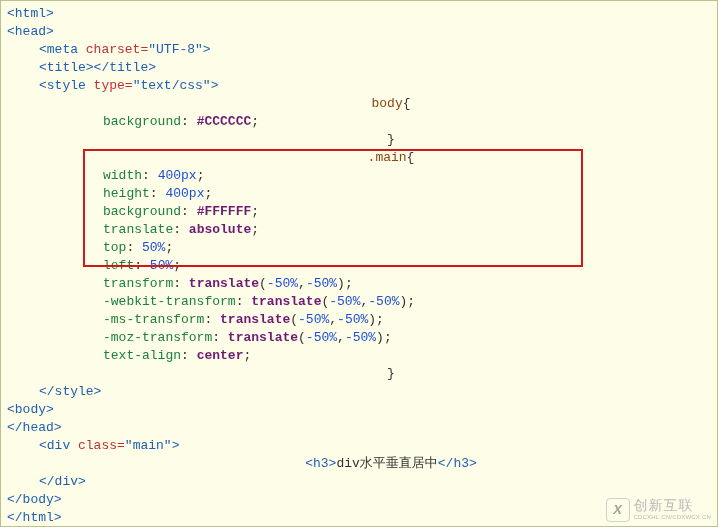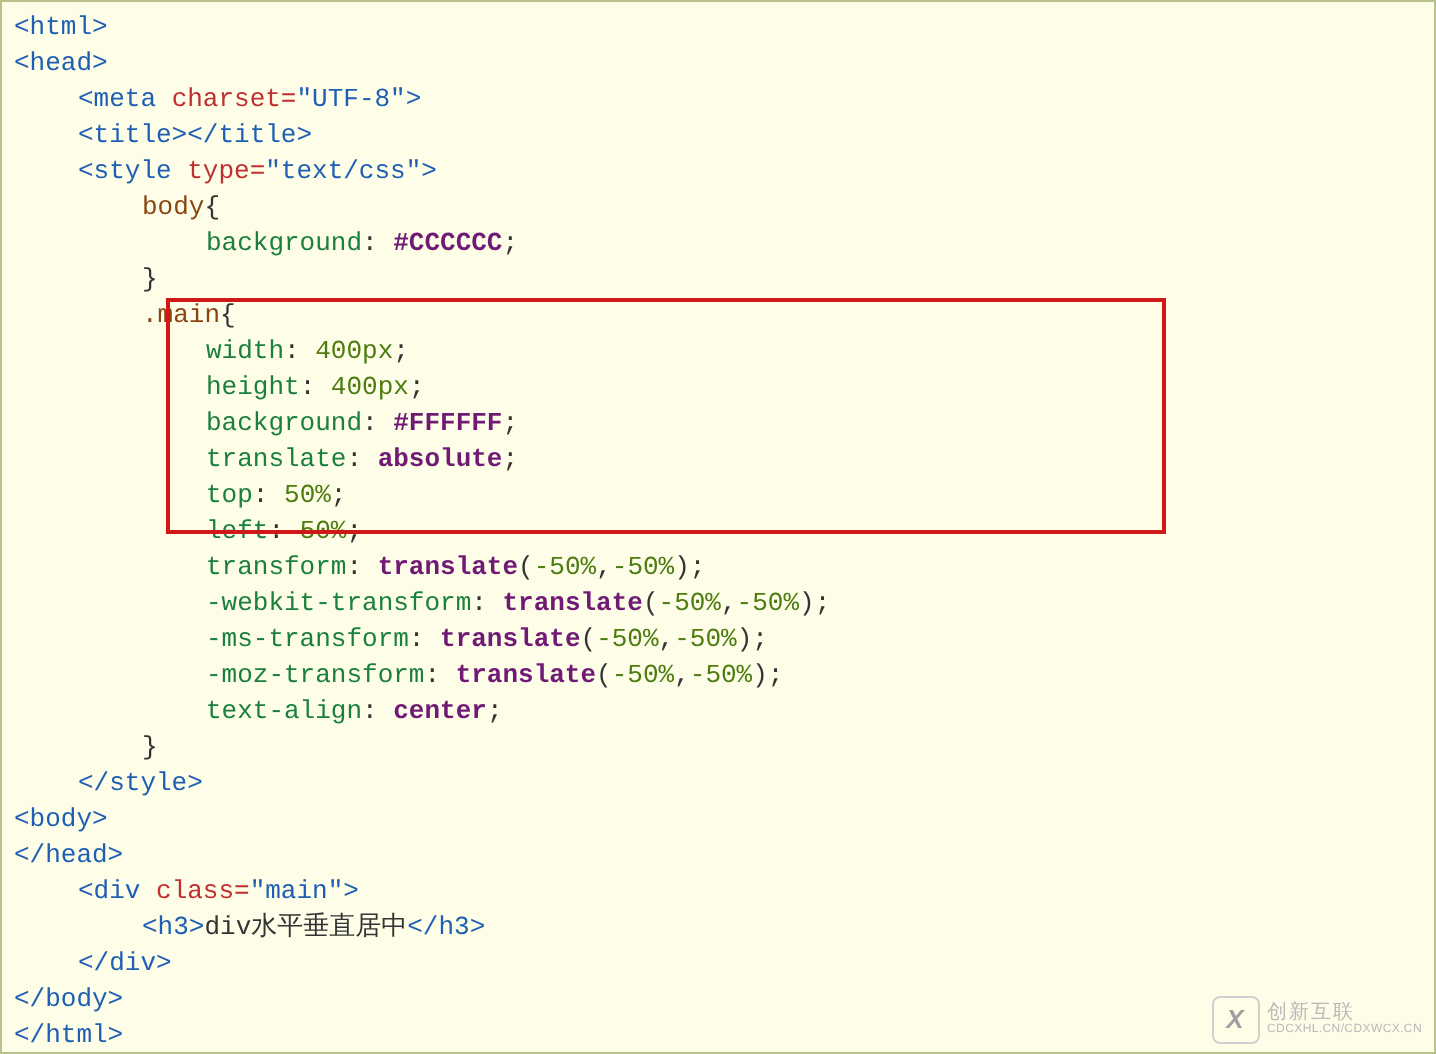--- a/index.html
+++ b/index.html
@@ -10,28 +10,28 @@
   line-height: 18px;
   padding: 4px 6px;
   color: #333;
   border: 1px solid #b8c28a;
   width: 718px;
   height: 527px;
   position: relative;
 }
 .line { white-space: pre; }
 .ind1 { padding-left: 32px; }
-.ind2 { padding-left: 64px; }
+.ind2 { padding-left: 64px; text-align: center; }
 .ind3 { padding-left: 96px; }
 .tag  { color: #1e5fb3; }
 .attr { color: #c03030; }
 .val  { color: #1e5fb3; }
 .sel  { color: #8b4513; }
 .prop { color: #1b7f3d; }
-.num  { color: #4d7c0f; text-align: center; }
+.num  { color: #1d4ed8; text-align: center; }
 .pv   { color: #701a75; font-weight: bold; }
 .punc { color: #333; }
 .txt  { color: #333; }
 .highlight-box {
   position: absolute;
   left: 82px;
   top: 148px;
   width: 500px;
   height: 118px;
   border: 2px solid #d01818;
@@ -51,21 +51,21 @@
 .watermark .logo {
   width: 24px; height: 24px;
   border: 1px solid #d0d0d0;
   border-radius: 4px;
   display: flex; align-items: center; justify-content: center;
   font-weight: bold; font-style: italic;
   color: #a0a0a0; font-size: 13px;
   background: #fdfde8;
 }
 .watermark .wm-text { line-height: 1.1; }
-.watermark .wm-cn { font-size: 10px; letter-spacing: 1px; }
+.watermark .wm-cn { font-size: 14px; letter-spacing: 1px; font-family: Liberation Mono, monospace; }
 .watermark .wm-en { font-size: 6px; letter-spacing: 0.2px; }
 </style>
 </head>
 <body>
 
 <div id="code-root">
     <div class="line "><span class="tag">&lt;html&gt;</span></div>
     <div class="line "><span class="tag">&lt;head&gt;</span></div>
     <div class="line ind1"><span class="tag">&lt;meta </span><span class="attr">charset=</span><span class="val">"UTF-8"</span><span class="tag">&gt;</span></div>
     <div class="line ind1"><span class="tag">&lt;title&gt;&lt;/title&gt;</span></div>

